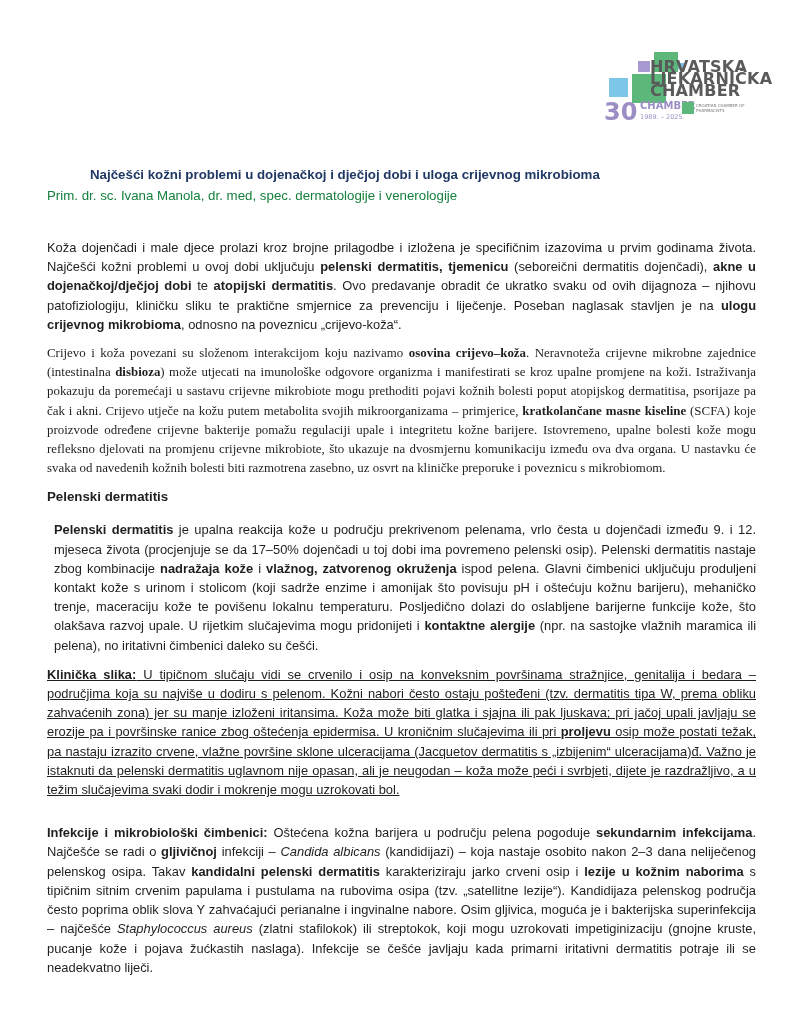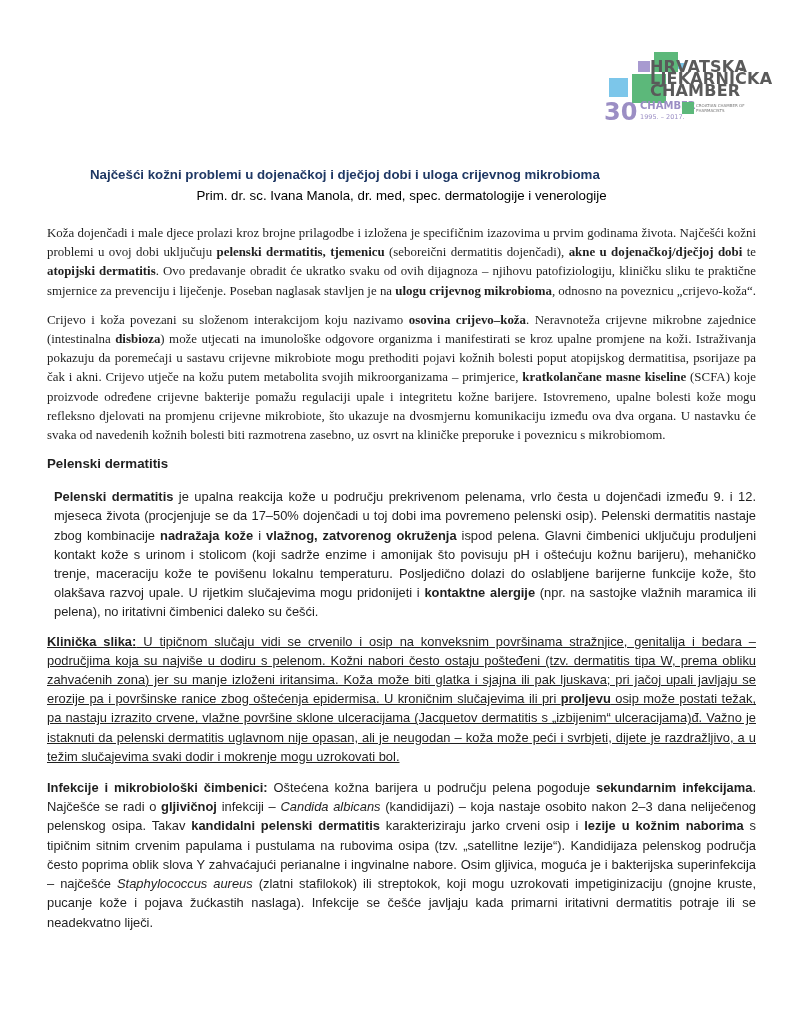--- a/index.html
+++ b/index.html
@@ -9,50 +9,50 @@
   .sq { position:absolute; }
   .logo-text { position:absolute; left:50px; top:21px; font-family:"DejaVu Sans", sans-serif;
                font-weight:bold; font-size:16px; line-height:12px; color:#5a5a5a; letter-spacing:0.2px; }
   .logo-30 { position:absolute; left:4px; top:60px; font-size:24px; font-weight:bold; color:#9b8ec4; line-height:24px; font-family:"DejaVu Sans", sans-serif; }
   .logo-godina { position:absolute; left:40px; top:60px; font-size:10px; color:#9b8ec4; font-weight:bold; font-family:"DejaVu Sans", sans-serif; }
   .logo-years { position:absolute; left:40px; top:73px; font-size:6.5px; color:#9b8ec4; font-family:"DejaVu Sans", sans-serif; }
   .logo-sub { position:absolute; left:96px; top:63px; font-size:4px; color:#777; width:50px; line-height:5px; font-family:"DejaVu Sans", sans-serif; }
 
   .content { position:absolute; left:47px; top:166px; width:709px; }
   .title { color:#1f3864; font-weight:bold; font-size:13.3px; margin:0; line-height:18px;padding-left:43px; }
-  .author { color:#000000; font-size:13.3px; margin:3px 0 12px 0; line-height:18px;text-align:center; }
+  .author { color:#15803d; font-size:13.3px; margin:3px 0 12px 0; line-height:18px; }
   h2 { font-size:13.3px; font-weight:bold; margin:0; line-height:18px; color:#1f1f1f; }
   p { font-size:12.9px; line-height:19.2px; margin:0; text-align:justify; }
   .h-uvod { margin-top:29px; }
-  .p1 { margin-top:19px;font-family:Liberation Serif, serif; }
+  .p1 { margin-top:33px; }
   .p2 { margin-top:10px;font-family:Liberation Serif, serif; }
   .h-pel { margin-top:10px; }
   .p3 { margin-top:14px;margin-left:7px; }
   .p4 { margin-top:10px;text-decoration:underline; }
-  .p5 { margin-top:12px; }
+  .p5 { margin-top:24px; }
   b { font-weight:bold; }
   i { font-style:italic; }
 </style>
 </head>
 <body>
 
 <div class="logo">
   <div class="sq" style="left:54px;top:12px;width:24px;height:20px;background:#5cb87a;"></div>
   <div class="sq" style="left:38px;top:21px;width:12px;height:11px;background:#a89ad0;"></div>
   <div class="sq" style="left:78px;top:23px;width:6px;height:6px;background:#7cc6ea;"></div>
   <div class="sq" style="left:9px;top:38px;width:19px;height:19px;background:#7cc6ea;"></div>
   <div class="sq" style="left:32px;top:34px;width:34px;height:29px;background:#5cb87a;"></div>
   <div class="logo-text">
     <div>HRVATSKA</div>
     <div>LJEKARNIČKA</div>
     <div>CHAMBER</div>
   </div>
   <div class="logo-30">30</div>
   <div class="logo-godina">CHAMBER</div>
-  <div class="logo-years">1995. – 2017.</div>
+  <div class="logo-years">1989. – 2025.</div>
   <div class="sq" style="left:82px;top:62px;width:12px;height:12px;background:#5cb87a;"></div>
   <div class="logo-sub">CROATIAN CHAMBER OF PHARMACISTS</div>
 </div>
 
 <div class="content">
   <div class="title">Najčešći kožni problemi u dojenačkoj i dječjoj dobi i uloga crijevnog mikrobioma</div>
   <div class="author">Prim. dr. sc. Ivana Manola, dr. med, spec. dermatologije i venerologije</div>
 
   <p class="p1"><span>Koža dojenčadi i male djece prolazi kroz brojne prilagodbe i izložena je specifičnim izazovima u prvim godinama života. Najčešći kožni problemi u ovoj dobi uključuju </span><b>pelenski dermatitis, tjemenicu</b><span> (seboreični dermatitis dojenčadi), </span><b>akne u dojenačkoj/dječjoj dobi</b><span> te </span><b>atopijski dermatitis</b><span>. Ovo predavanje obradit će ukratko svaku od ovih dijagnoza – njihovu patofiziologiju, kliničku sliku te praktične smjernice za prevenciju i liječenje. Poseban naglasak stavljen je na </span><b>ulogu crijevnog mikrobioma</b><span>, odnosno na poveznicu „crijevo-koža“.</span></p>
   <p class="p2"><span>Crijevo i koža povezani su složenom interakcijom koju nazivamo </span><b>osovina crijevo–koža</b><span>. Neravnoteža crijevne mikrobne zajednice (intestinalna </span><b>disbioza</b><span>) može utjecati na imunološke odgovore organizma i manifestirati se kroz upalne promjene na koži. Istraživanja pokazuju da poremećaji u sastavu crijevne mikrobiote mogu prethoditi pojavi kožnih bolesti poput atopijskog dermatitisa, psorijaze pa čak i akni. Crijevo utječe na kožu putem metabolita svojih mikroorganizama – primjerice, </span><b>kratkolančane masne kiseline</b><span> (SCFA) koje proizvode određene crijevne bakterije pomažu regulaciji upale i integritetu kožne barijere. Istovremeno, upalne bolesti kože mogu refleksno djelovati na promjenu crijevne mikrobiote, što ukazuje na dvosmjernu komunikaciju između ova dva organa. U nastavku će svaka od navedenih kožnih bolesti biti razmotrena zasebno, uz osvrt na kliničke preporuke i poveznicu s mikrobiomom.</span></p>

